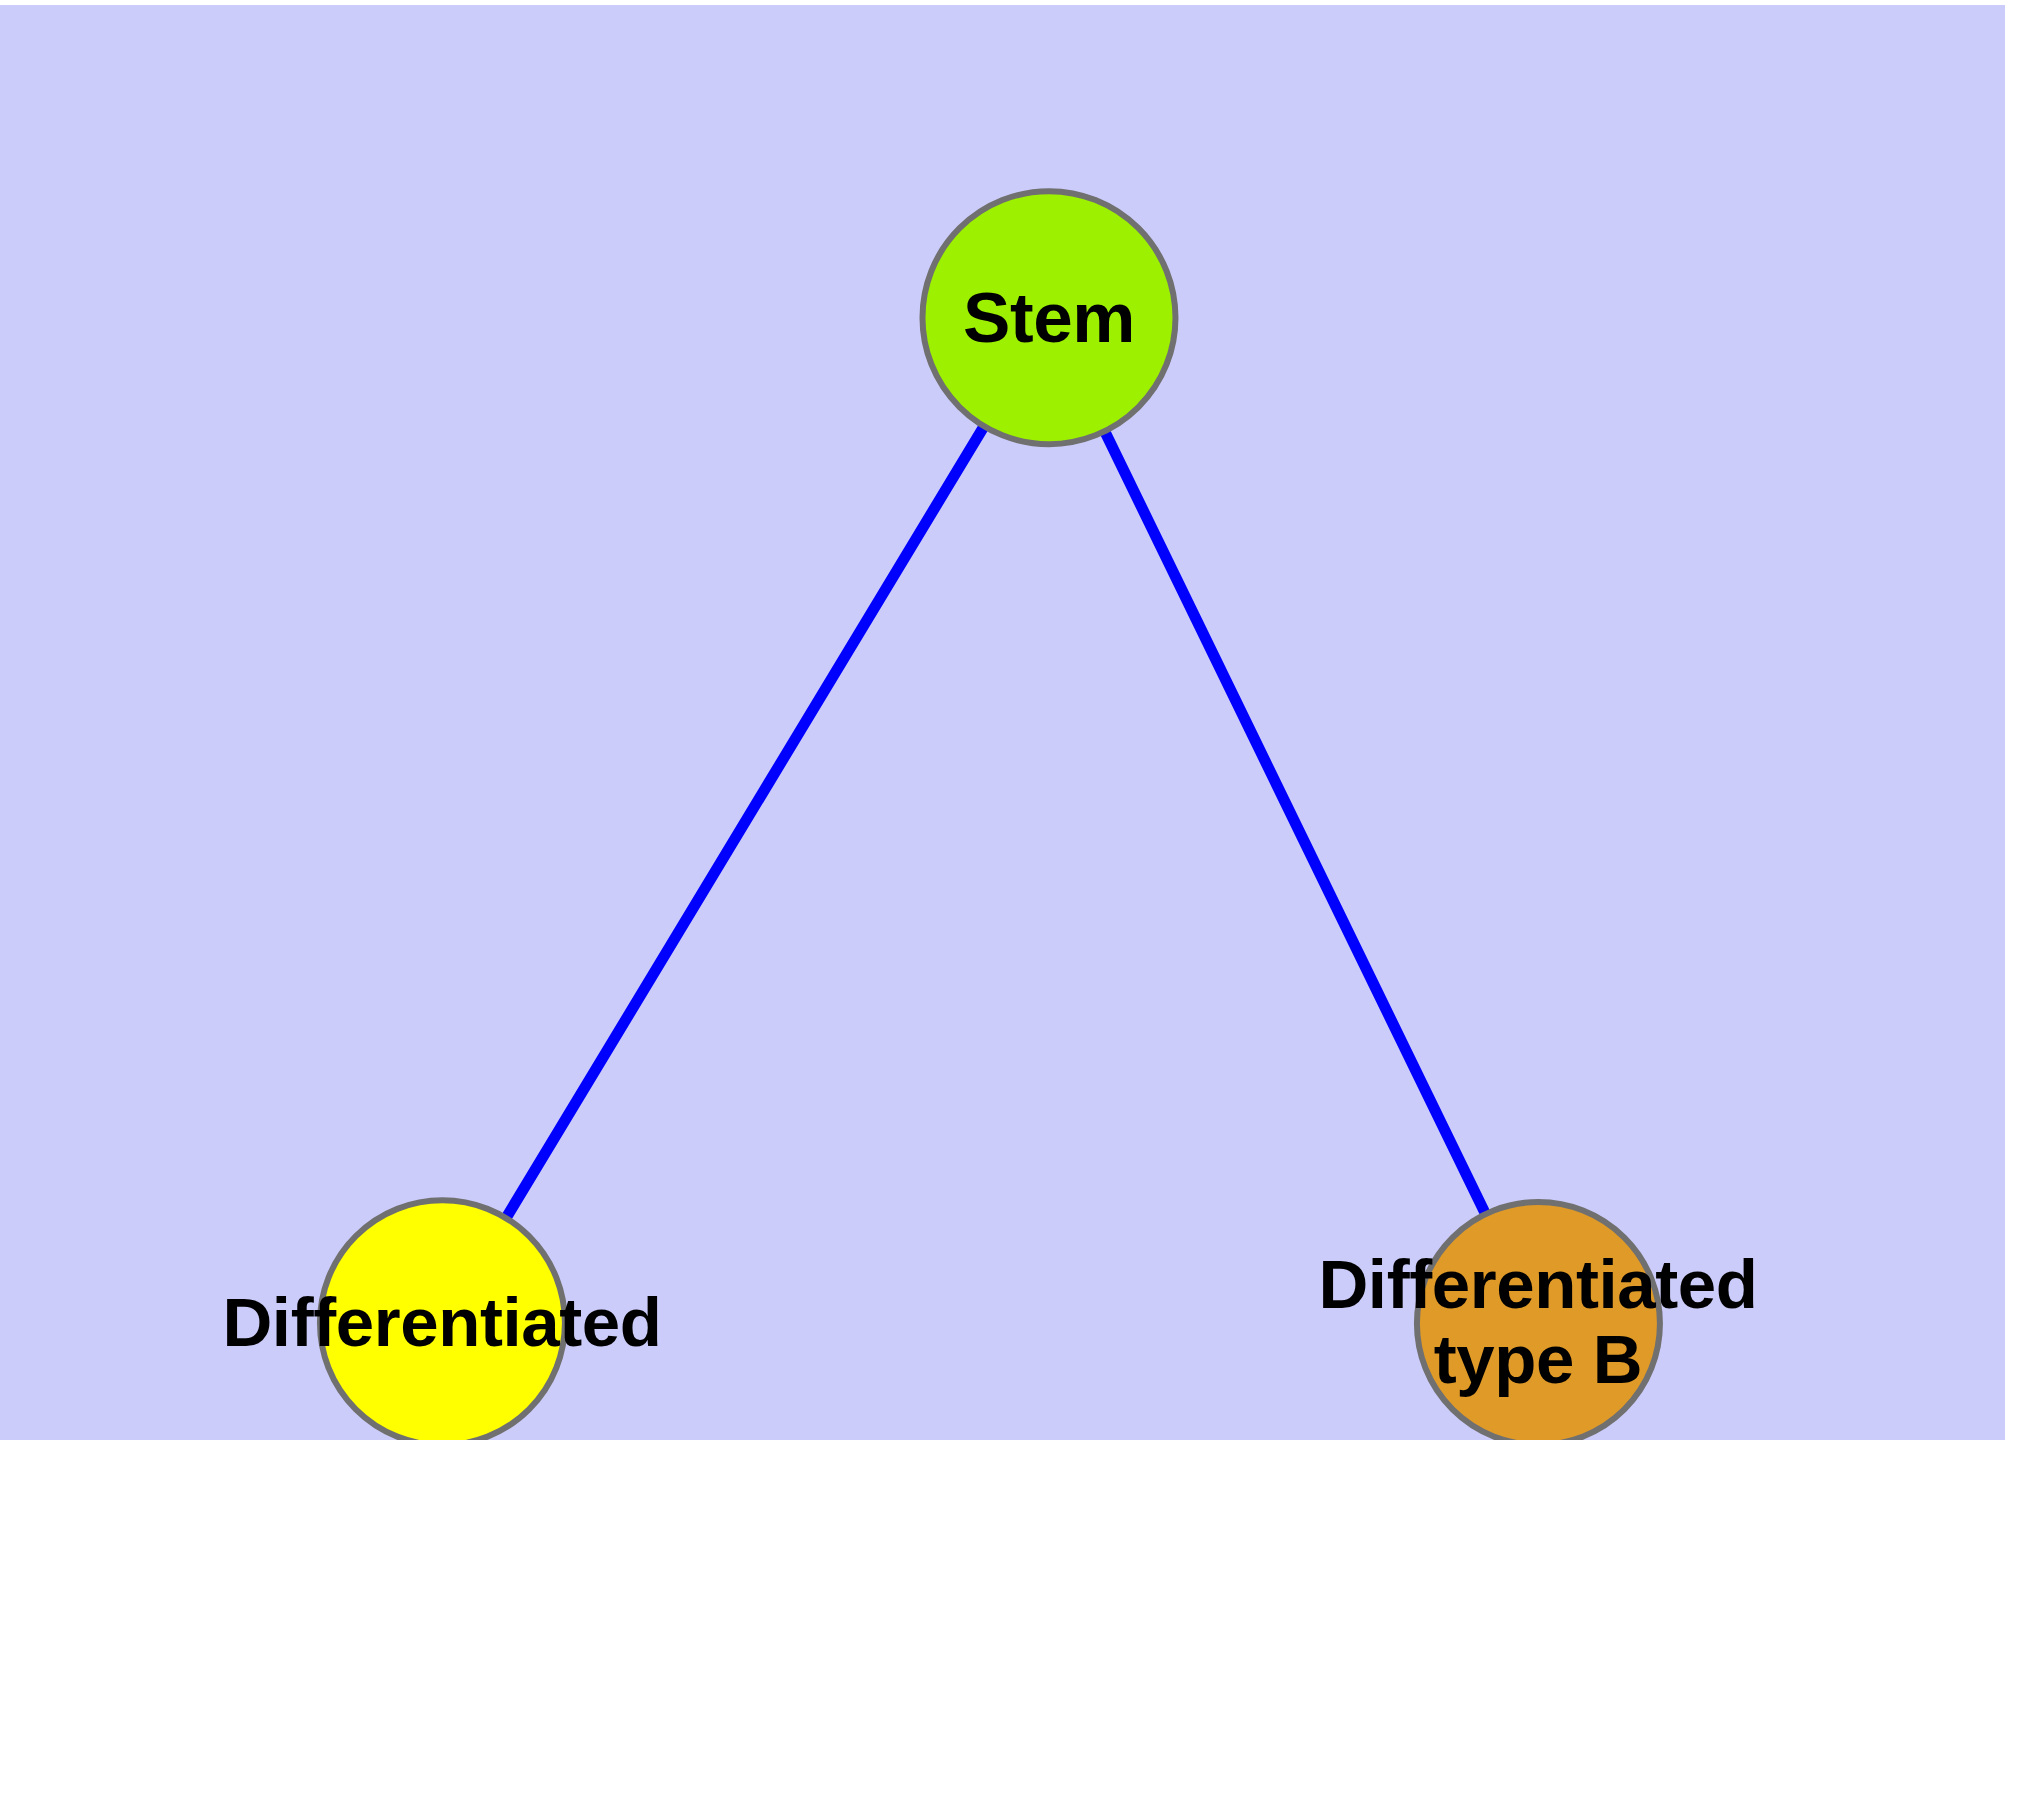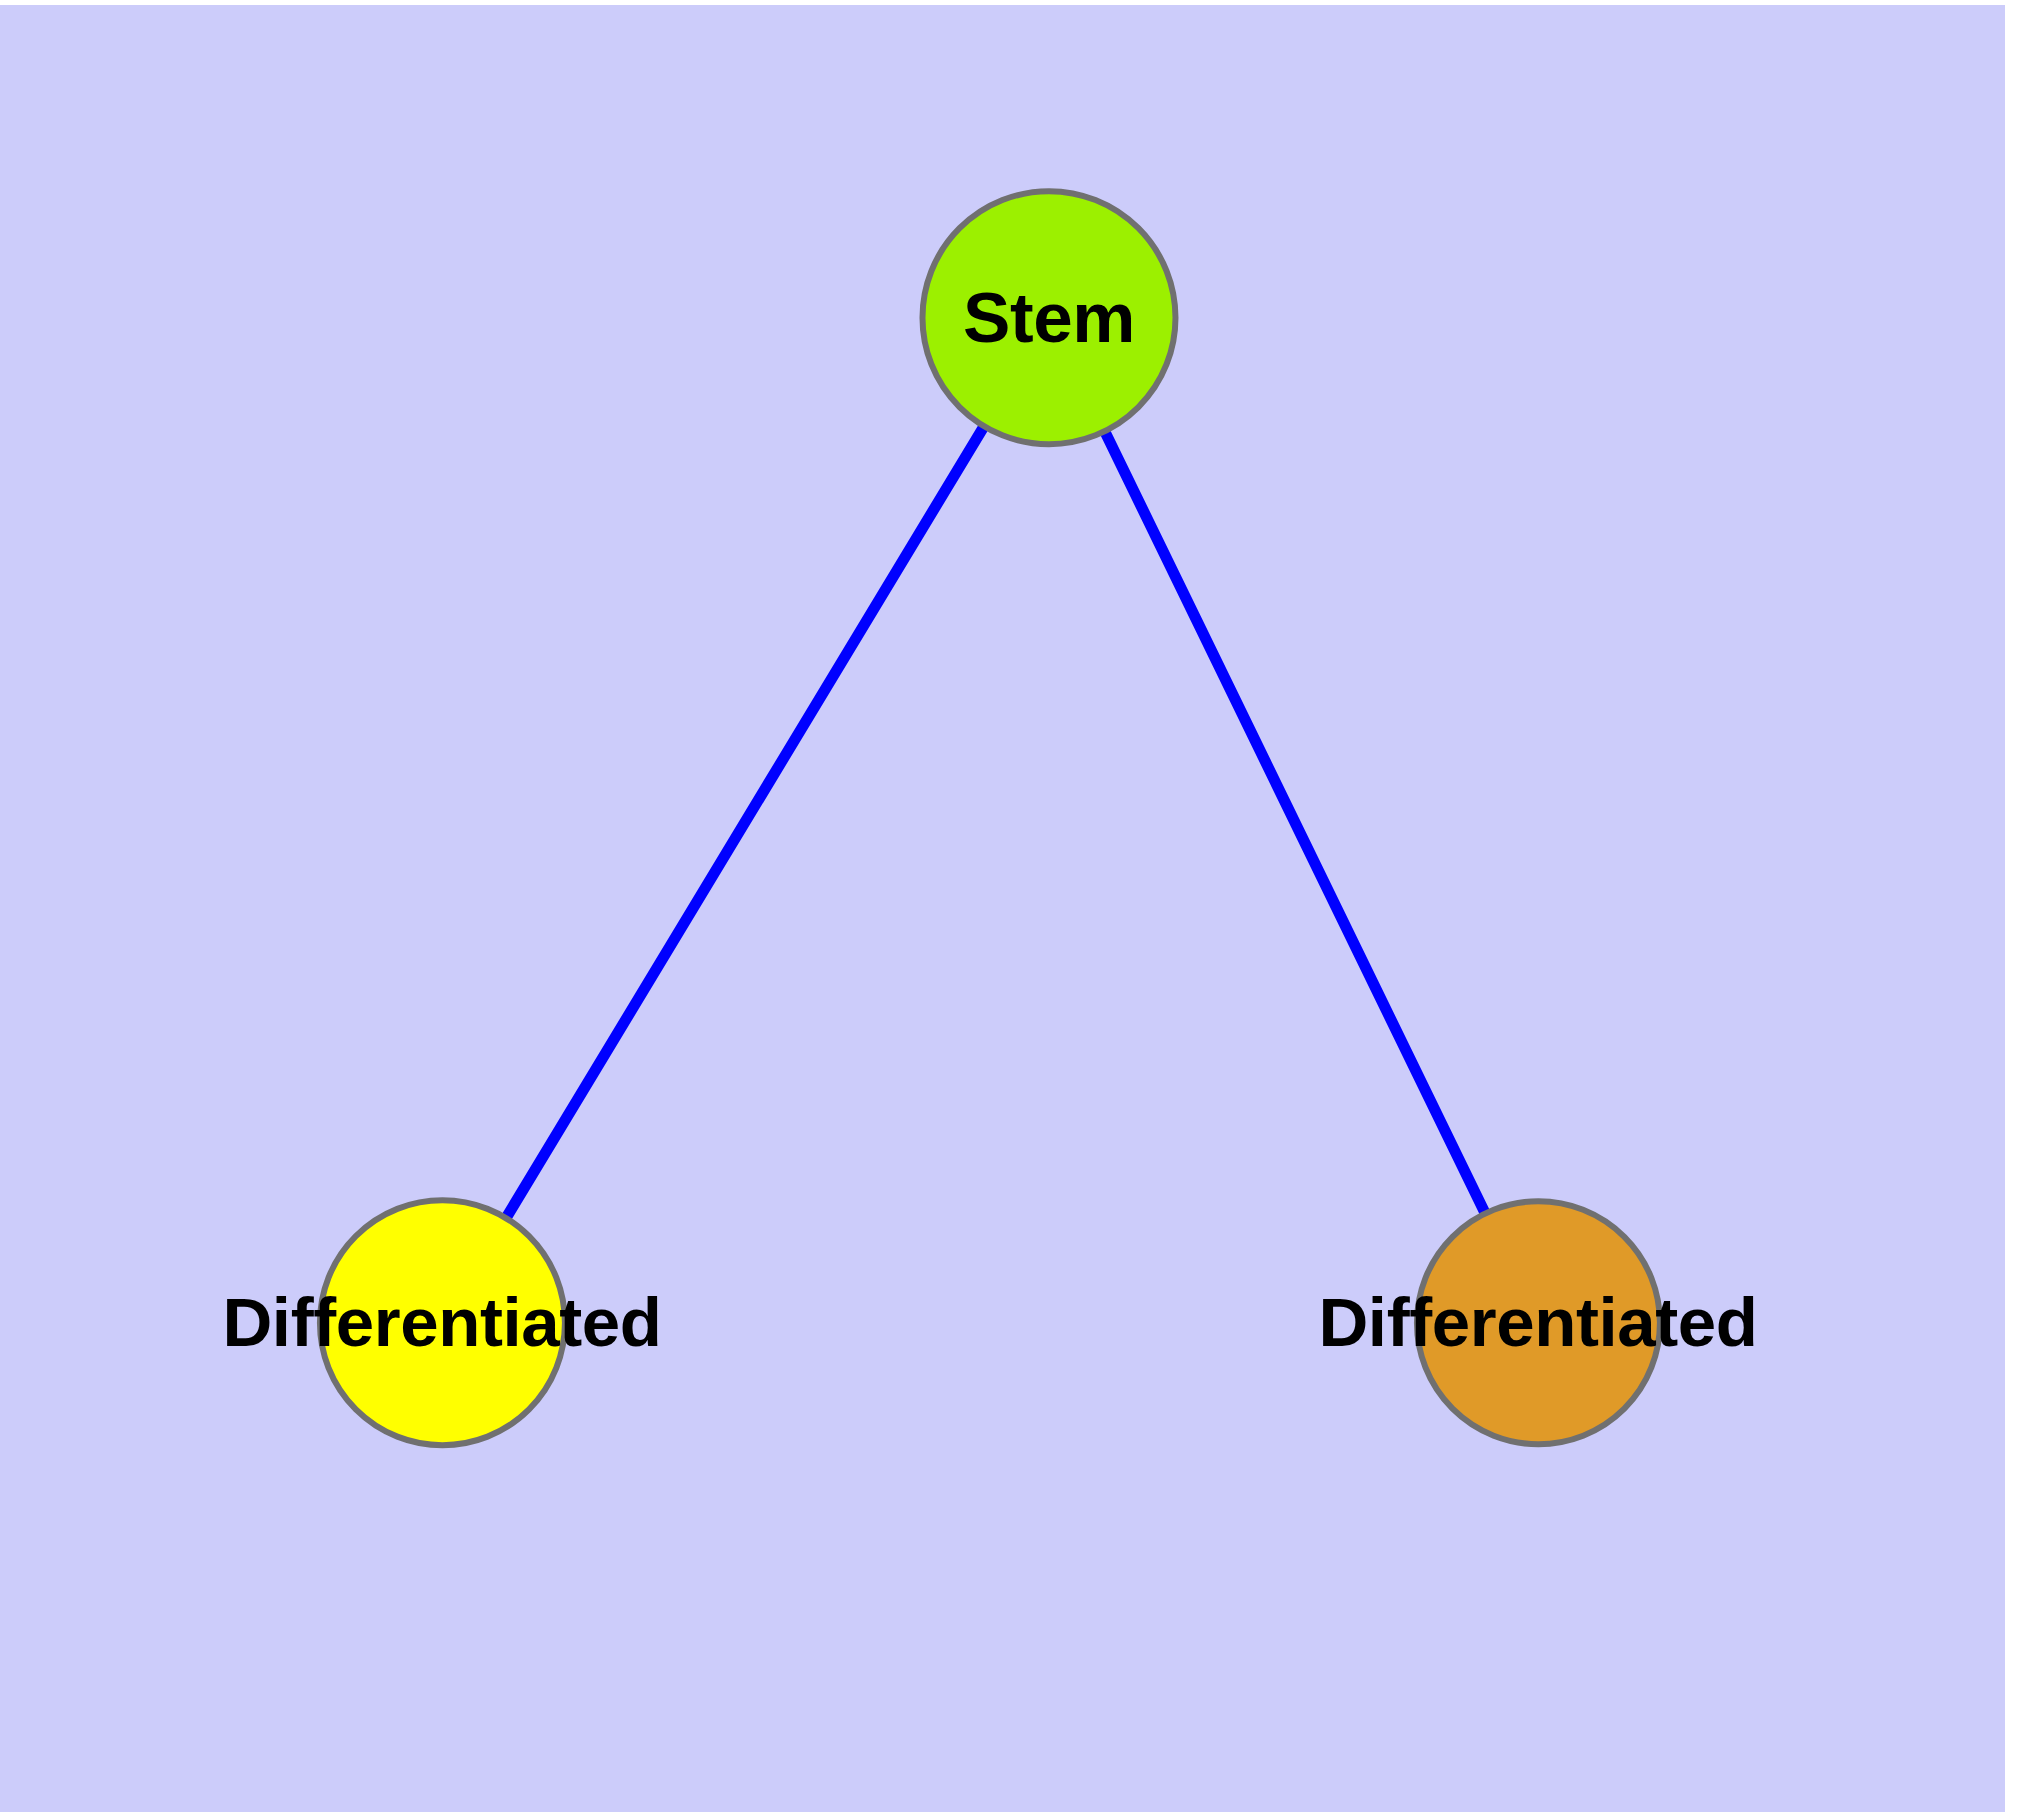--- a/index.html
+++ b/index.html
@@ -3,21 +3,21 @@
 <meta charset="utf-8">
 <style>
   html, body {
     margin: 0;
     padding: 0;
     background: #ffffff;
   }
   #canvas {
     position: relative;
     width: 2021px;
-    height: 1812px;
+    height: 1440px;
     background: #ffffff;
     overflow: hidden;
     font-family: "Liberation Sans", sans-serif;
   }
   #plot-background {
     position: absolute;
     left: 0px;
     top: 5.1px;
     width: 2005px;
     height: 1807px;
@@ -98,17 +98,18 @@
     <div class="node-circle" style="width: 251px; height: 251px; background: rgb(255, 255, 0); border-color: rgb(112, 112, 112); border-width: 6px;"></div>
     <div class="node-label">
       <div>Differentiated</div>
     </div>
   </div>
 
   <div class="node-group" id="node-diff-b" style="left: 1538px; top: 1323px;">
     <div class="node-circle" style="width: 249px; height: 249px; background: rgb(224, 154, 40); border-color: rgb(112, 112, 112); border-width: 6px;"></div>
     <div class="node-label">
       <div>Differentiated</div>
+      <div>type B</div>
     </div>
   </div>
 
 </div>
 
 
 </body></html>

